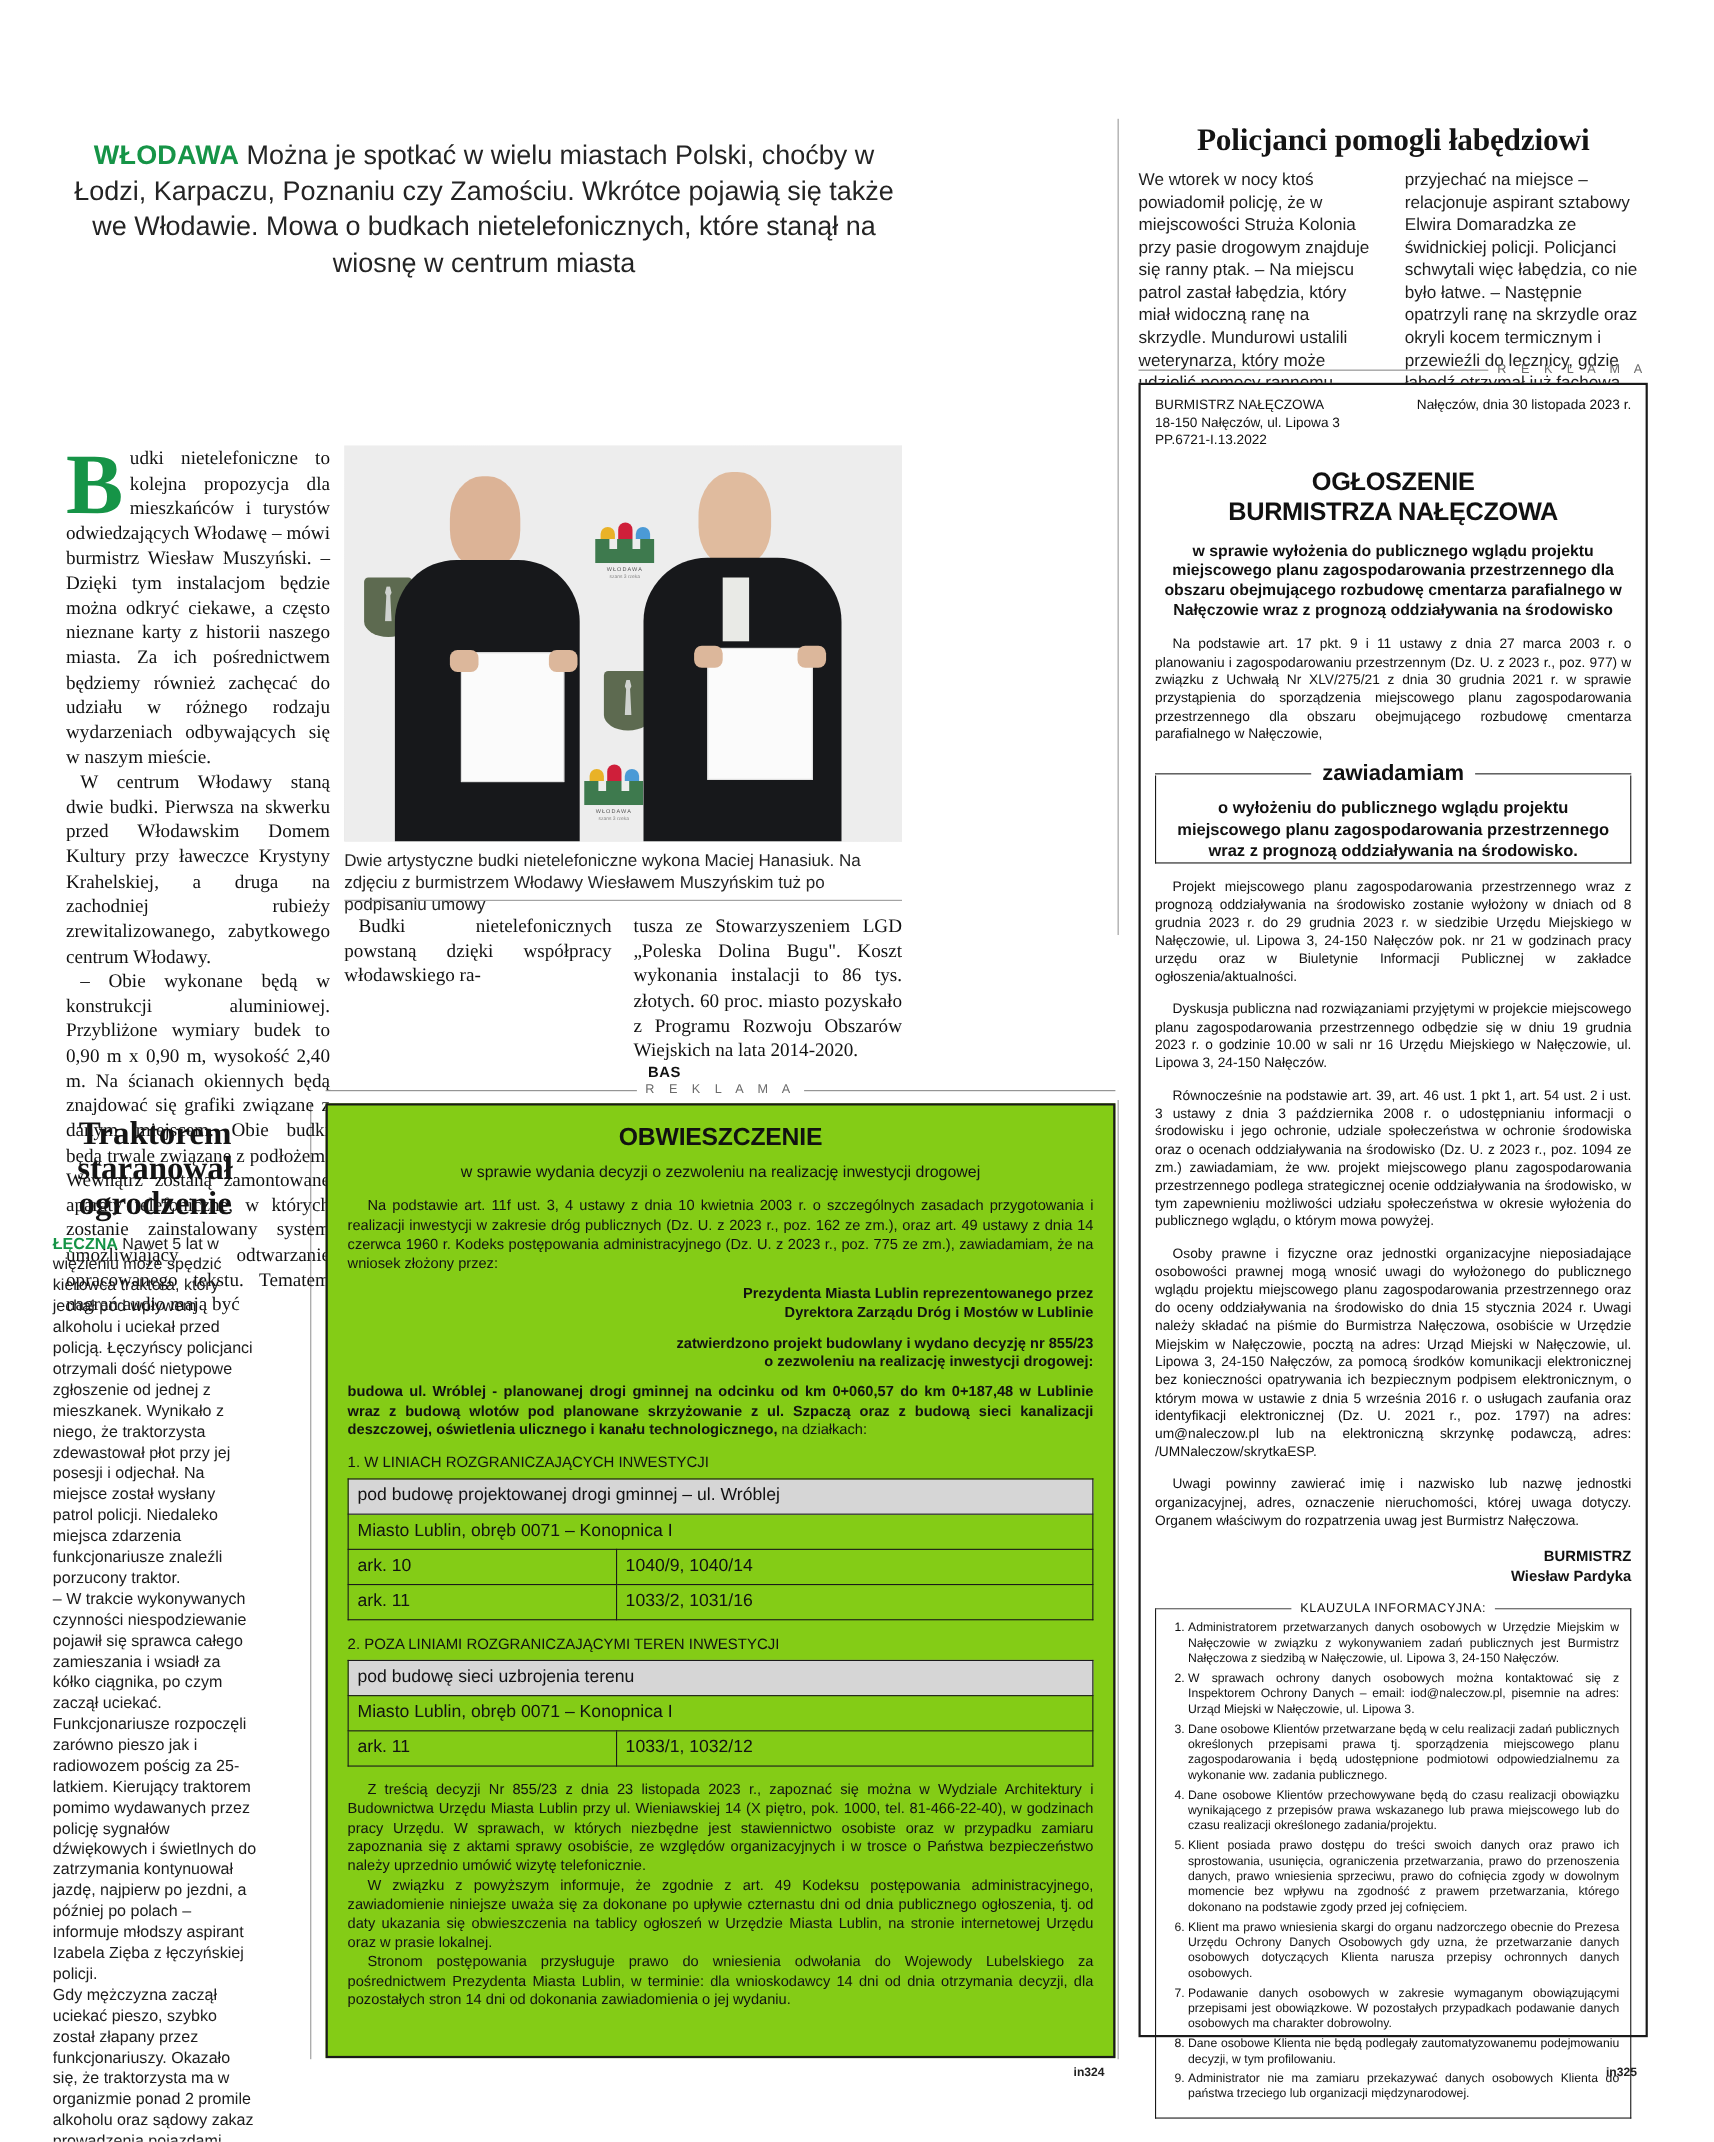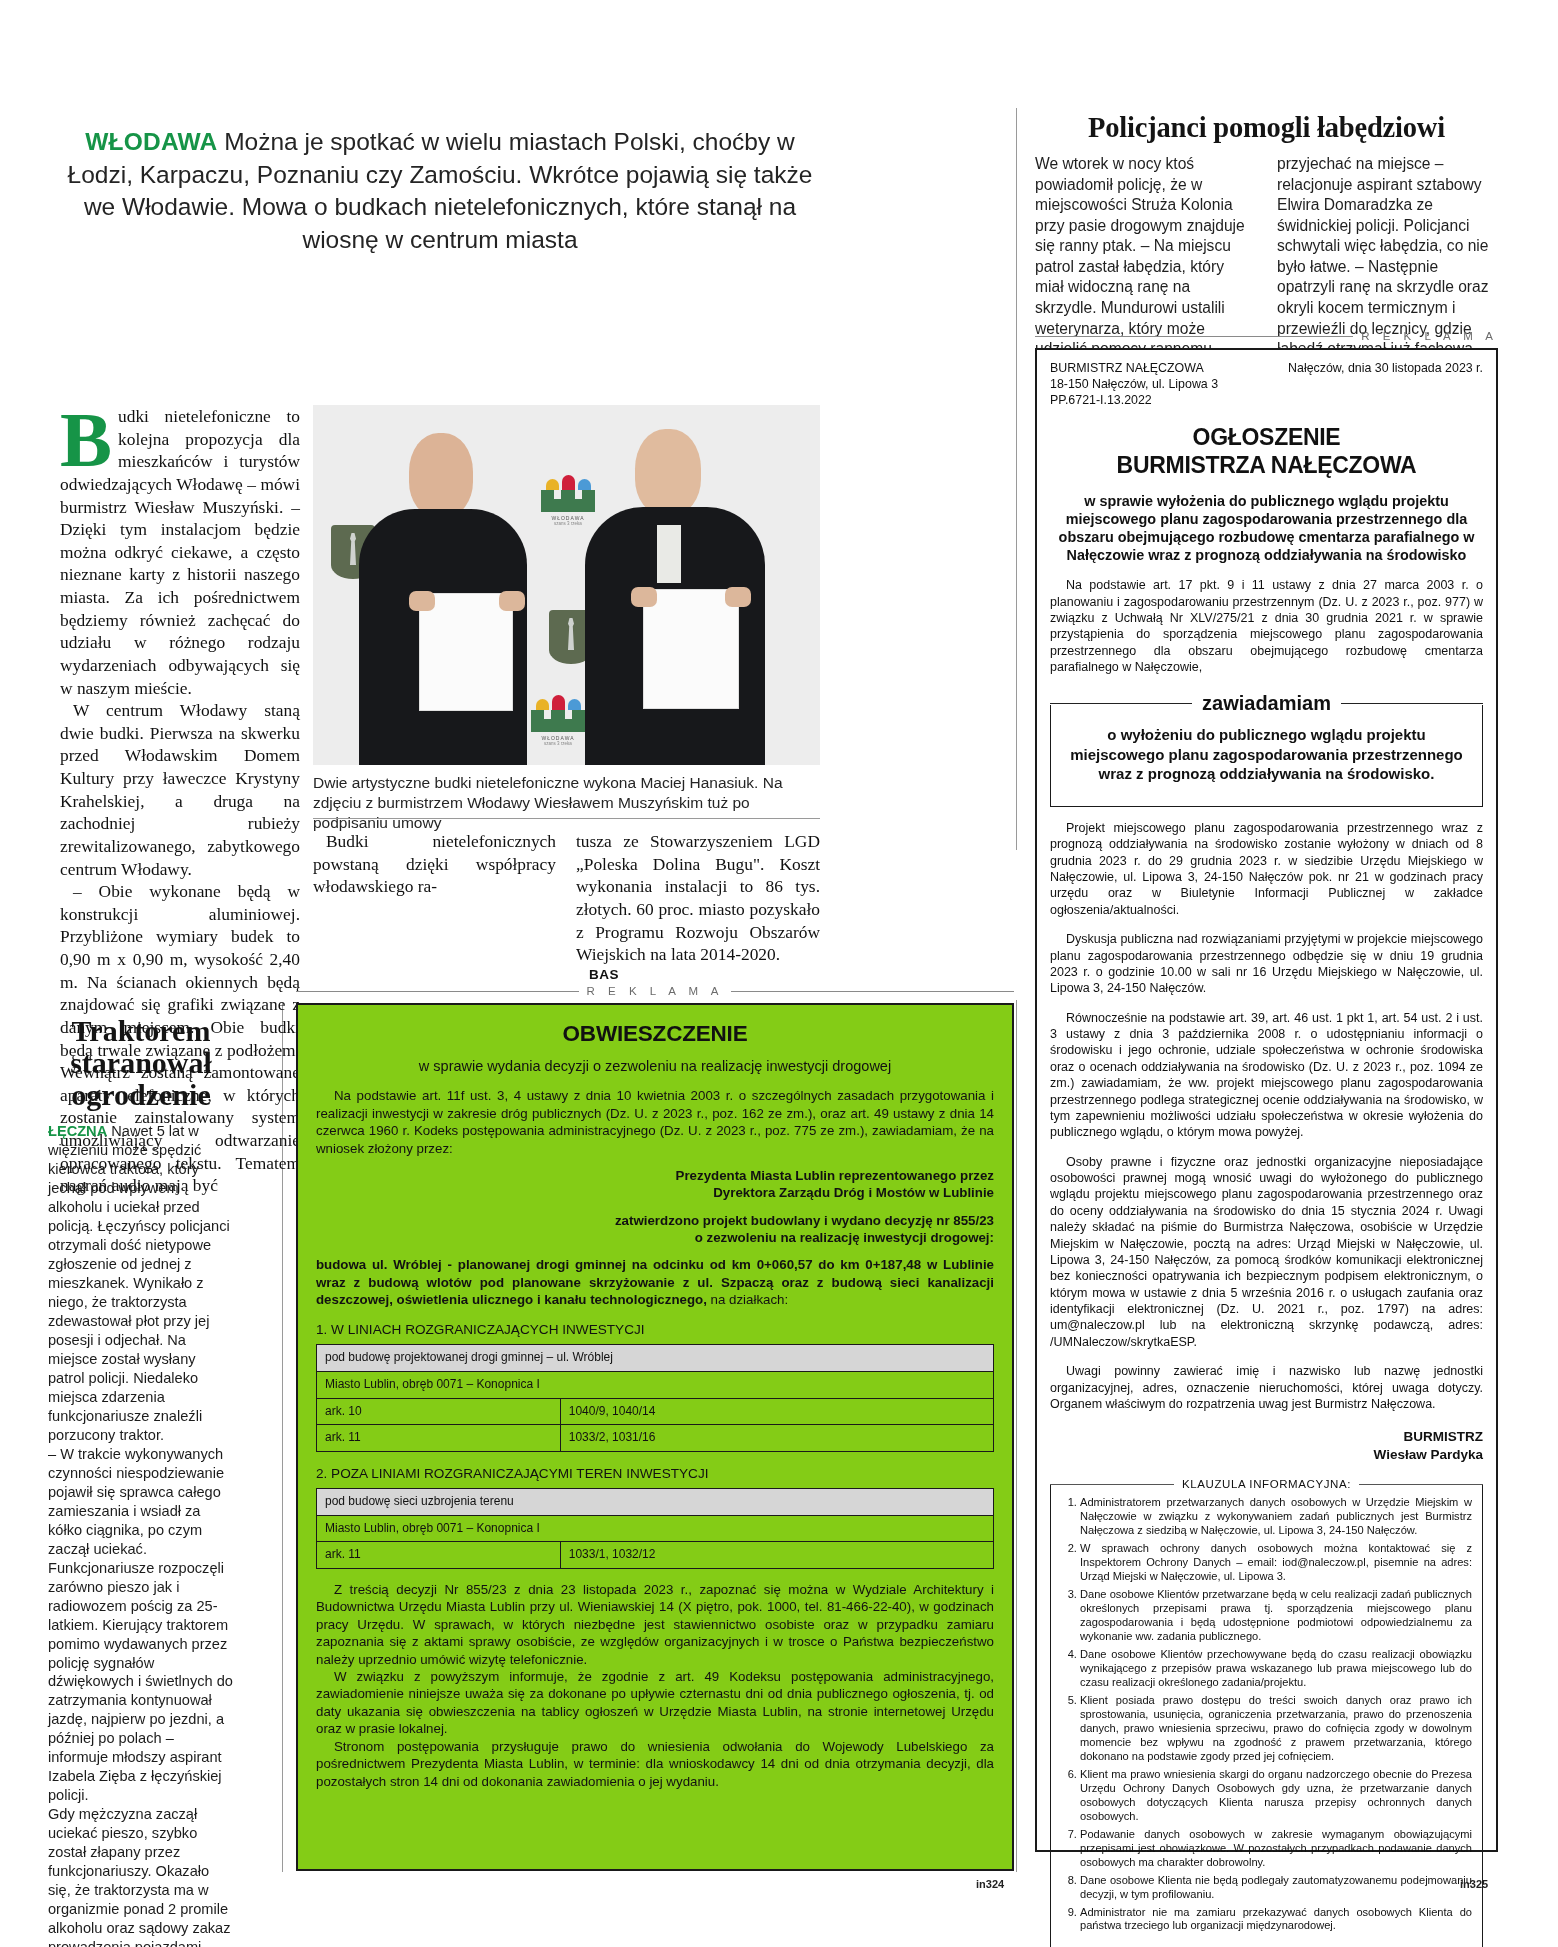--- a/index.html
+++ b/index.html
@@ -145,21 +145,21 @@
   }
   .nal-sub {
     text-align:center; font-weight:700; font-size:14.4px; line-height:1.26; margin-top:13px;
   }
   .nal-p { margin-top:13px; text-align:justify; text-indent:16px; font-size:12.5px; line-height:1.31; }
   .zaw-wrap { margin-top:15px; position:relative; }
   .zaw-head { display:flex; align-items:center; gap:10px; justify-content:center; }
   .zaw-head .zl { flex:1; height:1px; background:#222; }
   .zaw-head .zt { font-weight:700; font-size:20px; }
   .zaw-box {
-    border:1px solid #1a1a1a; border-top:none; margin-top:-11px; padding:20px 12px 22px 12px;
+    border:1px solid #1a1a1a; border-top:none; margin-top:-11px; padding:20px 12px 0 12px;
     text-align:center; font-weight:700; font-size:15px; line-height:1.30;
   }
   .nal-sign { text-align:right; font-weight:700; font-size:13.5px; line-height:1.3; margin-top:16px; }
 
   .klauzula-head { display:flex; align-items:center; gap:8px; margin-top:14px; }
   .klauzula-head .kl { flex:1; height:1px; background:#555; }
   .klauzula-head .kt { font-size:11.5px; letter-spacing:.6px; }
   .klauzula-box { border:1px solid #1a1a1a; border-top:none; margin-top:-8px; padding:12px 10px 10px 10px; }
   ol.klauzula { margin:0; padding-left:19px; font-size:11.1px; line-height:1.26; text-align:justify; }
   ol.klauzula li { margin-bottom:4px; }
@@ -180,21 +180,21 @@
     border:2px solid #1a1a1a; background:#84cc16; padding:14px 18px 10px 18px;
     font-size:13.3px; line-height:1.31; color:#111;
   }
   .lub-t1 { text-align:center; font-weight:700; font-size:22.5px; letter-spacing:-0.2px; }
   .lub-t2 { text-align:center; font-weight:700; font-size:22.5px; margin-top:4px; letter-spacing:-0.2px; }
   .lub-t3 { text-align:center; font-size:14.5px; margin-top:9px; }
   .lub-p { margin-top:11px; text-align:justify; text-indent:18px; }
   .lub-c { text-align:right; font-weight:700; margin-top:10px; line-height:1.30; }
   .lub-b { font-weight:700; margin-top:10px; text-align:justify; }
   .lub-sec { margin-top:13px; font-size:13.6px; }
-  table.lubtab { width:100%; border-collapse:collapse; margin-top:5px; font-size:12px; }
+  table.lubtab { width:100%; border-collapse:collapse; margin-top:5px; font-size:16px; }
   table.lubtab td { border:1px solid #1a1a1a; padding:5px 8px; }
   table.lubtab tr.hdr td { background:#d6d6d6; font-weight:400; }
   td.c1 { width:36%; }
   .lub-foot { margin-top:12px; text-align:justify; text-indent:0; }
   .lub-foot p { margin:0 0 0 0; text-indent:18px; }
 
   .inid { position:absolute; font-size:11px; font-weight:700; color:#222; }
 
   
 </style>

